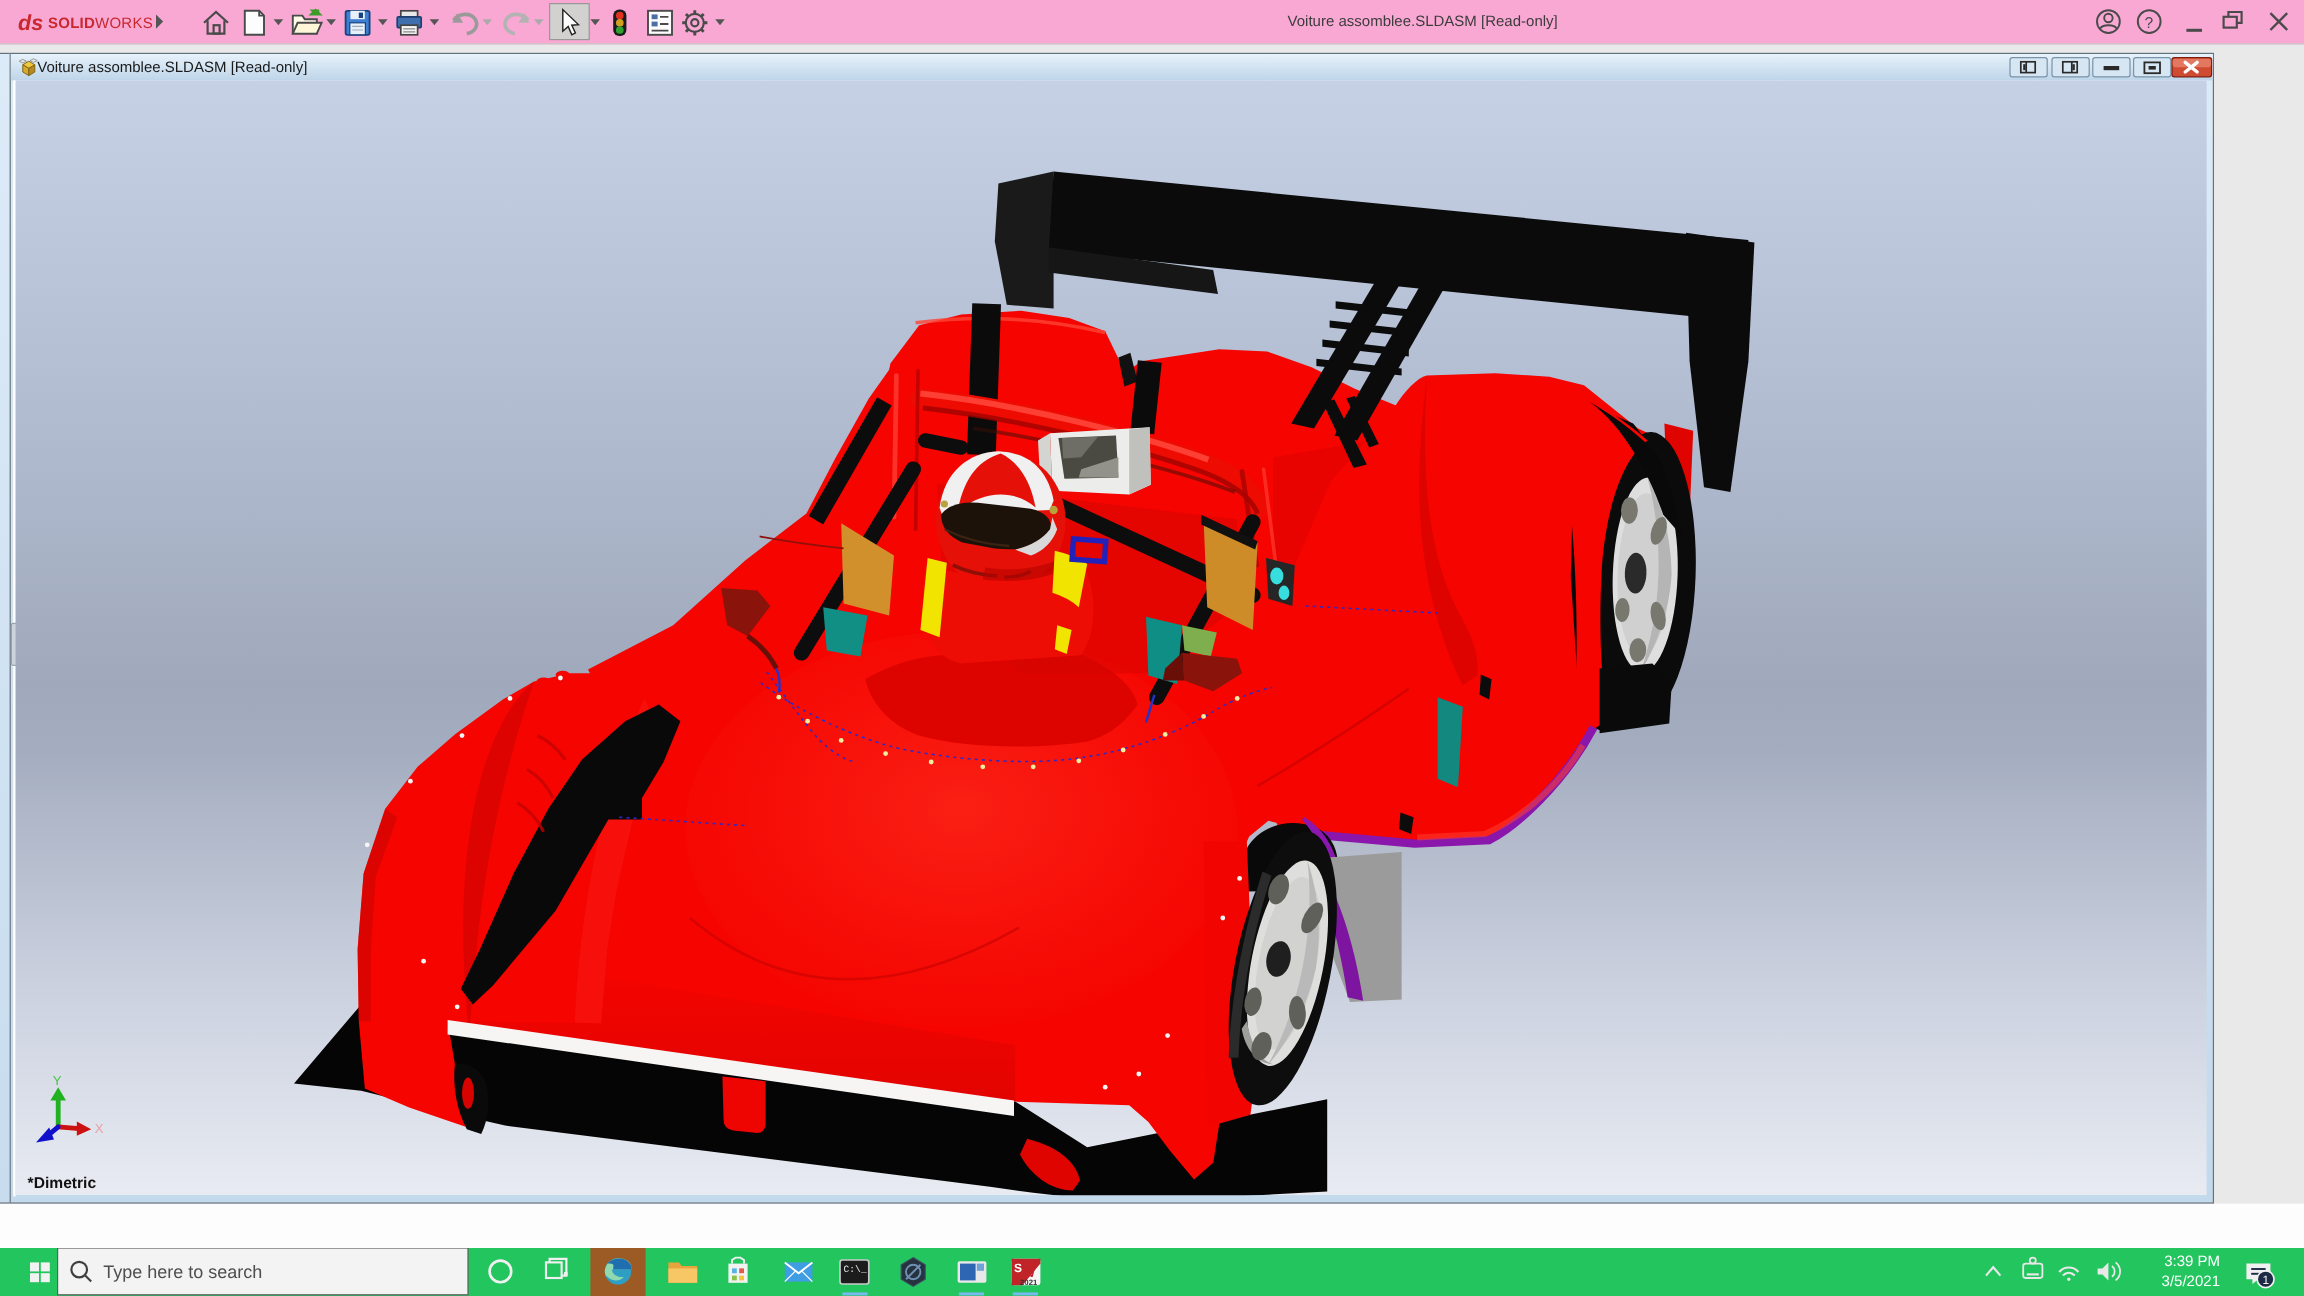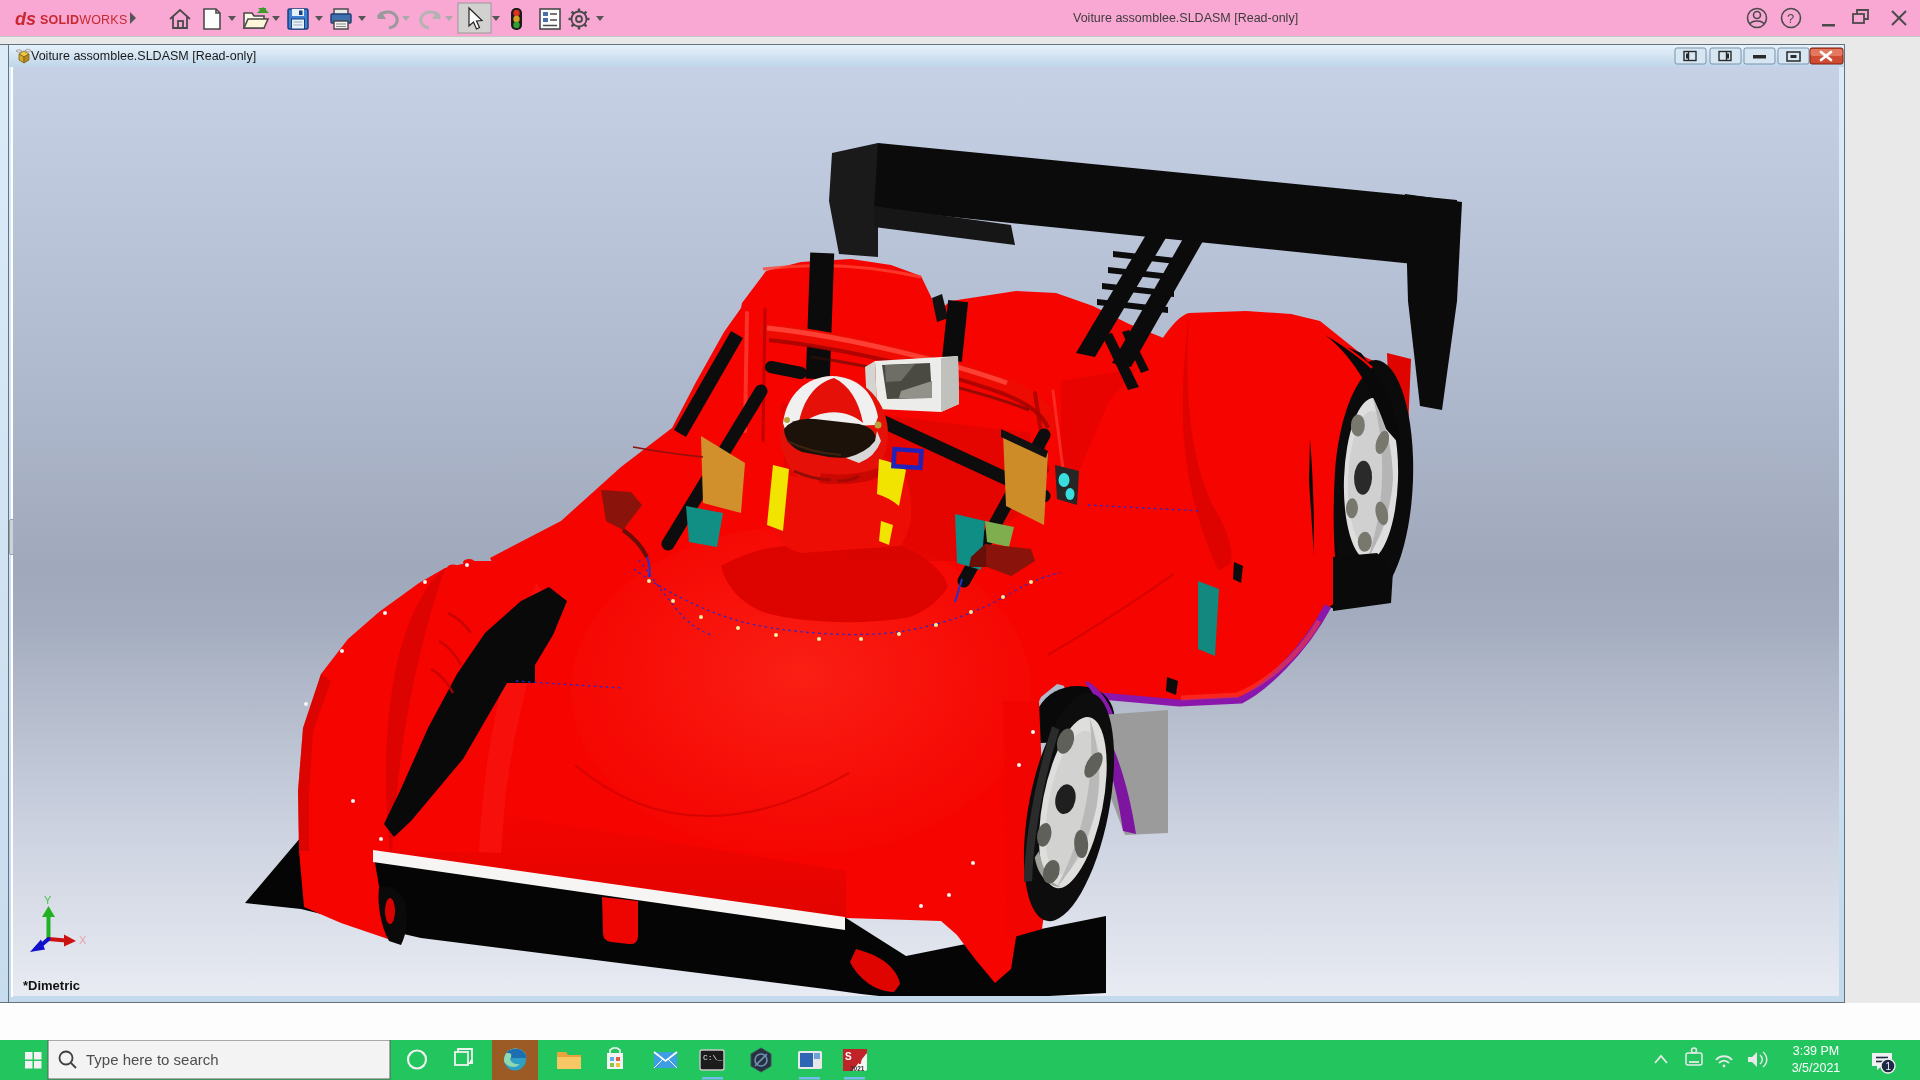--- a/index.html
+++ b/index.html
@@ -8,21 +8,21 @@
 #topbar{position:absolute;left:0;top:0;width:1920px;height:36px;background:#f9a8d4;border-bottom:1px solid #c9c7c5;}
 #topbar .ttl{position:absolute;top:11px;left:1073px;font-size:12.5px;color:#3c3c3c;}
 
 #childwin{position:absolute;left:8px;top:44px;width:1837px;height:959px;background:linear-gradient(#dcebf8,#c3d9ec);border:1px solid #62727f;box-sizing:border-box;}
 #ctitle{position:absolute;left:0;top:0;width:100%;height:22px;background:linear-gradient(#e7f2fb,#bed5e9);}
 #ctitle .txt{position:absolute;left:22px;top:4px;font-size:12.5px;color:#1a1a1a;}
 #scene{position:absolute;left:4px;top:22px;}
 
 #taskbar{position:absolute;left:0;top:1040px;width:1920px;height:40px;background:#22c55e;}
 #statusbar{position:absolute;left:0;top:1003px;width:1920px;height:37px;background:#fdfdfd;}
-#clock{position:absolute;left:1782px;top:1043px;width:68px;color:#fff;font-size:12.5px;text-align:center;line-height:16.5px;}
+#clock{position:absolute;left:1782px;top:1043px;width:68px;color:#fff;font-size:12.5px;text-align:right;line-height:16.5px;}
 </style>
 </head>
 <body>
 <div id="root">
   <div id="statusbar"></div>
   <div style="position:absolute;left:0;top:44px;width:8px;height:959px;background:linear-gradient(#dcebf8,#c7dcee);border-top:1px solid #62727f;border-bottom:1px solid #62727f;box-sizing:border-box;"></div>
   <div id="childwin">
     <div id="ctitle">
       <svg width="1837" height="22" style="position:absolute;left:0;top:0">
 

